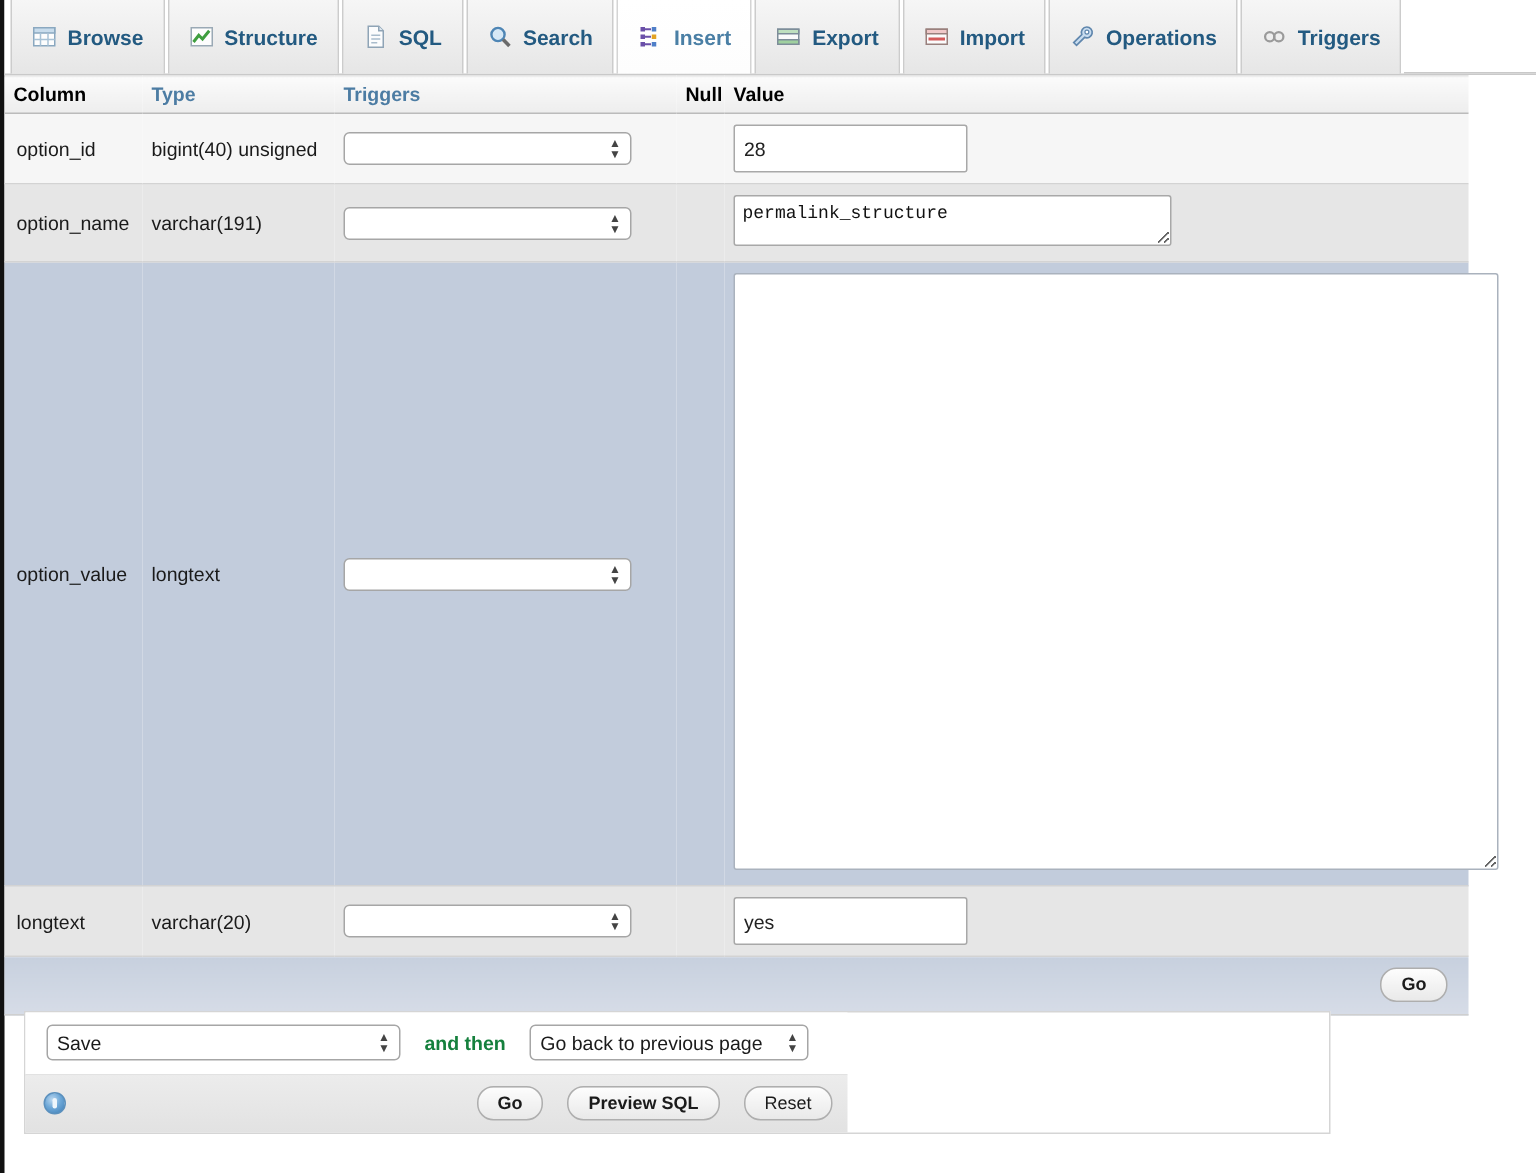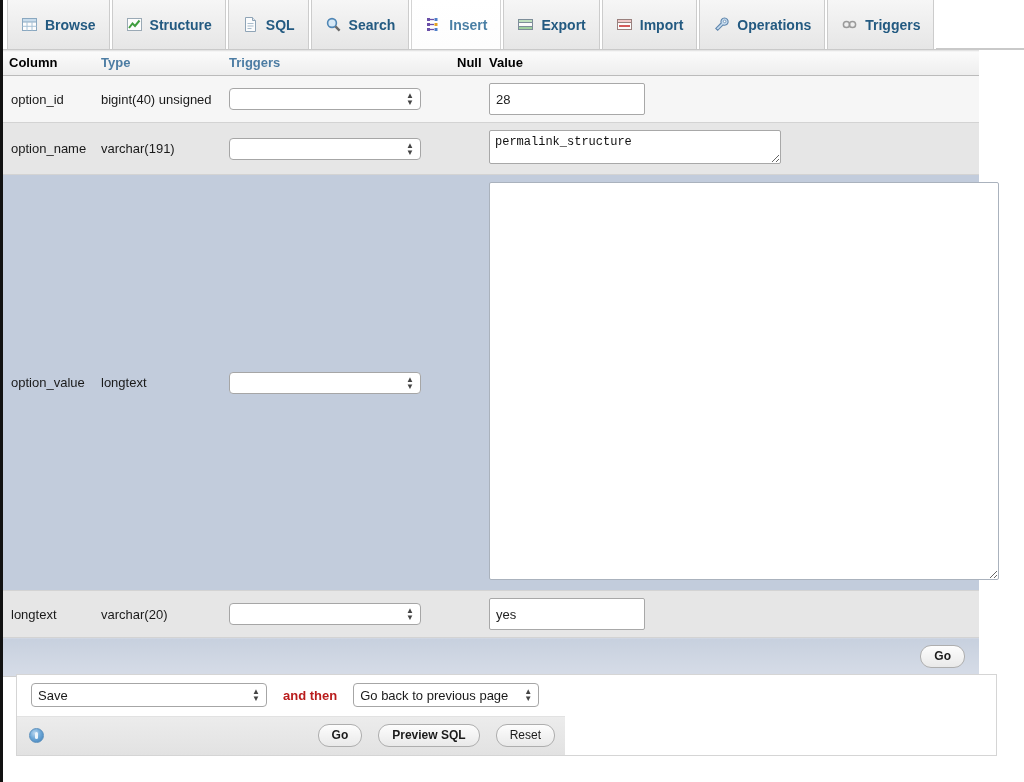--- a/index.html
+++ b/index.html
@@ -202,21 +202,21 @@
     cursor: pointer;
     line-height: 14px;
   }
   .btn.light { font-weight: normal; }
 
   
   .bottom-panel {
     position: absolute;
     left: 13px;
     top: 674px;
-    width: 981px;
+    width: 871px;
     border: 1px solid #d5d5d5;
     background: #ffffff;
     box-sizing: border-box;
   }
   .bp-row1 {
     display: flex;
     align-items: center;
     gap: 16px;
     padding: 8px 10px 9px 14px;
     background: #ffffff;
@@ -243,21 +243,21 @@
     border-radius: 4px;
     padding: 0 20px 0 6px;
     box-sizing: border-box;
     color: #1a1a1a;
   }
   select.bp-save { width: 236px; }
   select.bp-then { width: 186px; }
   .andthen {
     font-weight: bold;
     font-size: 13px;
-    color: #b91c1c;
+    color: #15803d;
   }
   .bp-btns {
     margin-left: auto;
     display: flex;
     gap: 16px;
     align-items: center;
   }
   .globe-icon {
     width: 15px;
     height: 15px;

